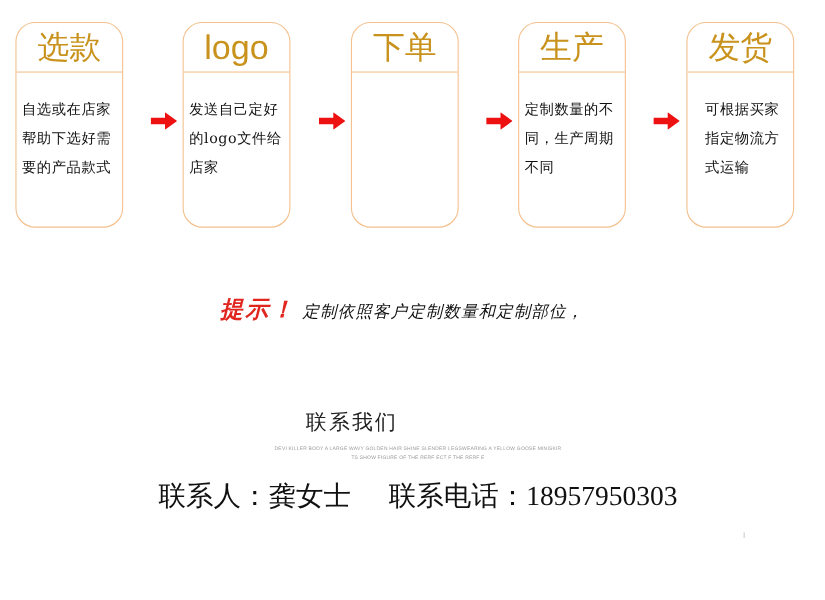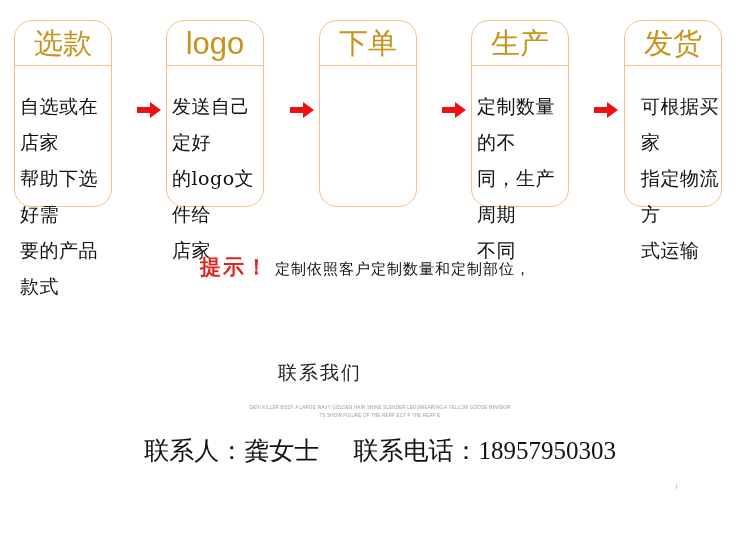--- a/index.html
+++ b/index.html
@@ -3,27 +3,27 @@
 <meta charset="utf-8">
 <style>
   html, body { margin:0; padding:0; }
   body { width:750px; height:545px; background:#ffffff; position:relative; overflow:hidden;
          font-family:"DejaVu Sans", sans-serif; }
   .step { position:absolute; top:20px; width:98px; height:187px; border:1px solid #f4c08e;
           border-radius:18px; box-sizing:border-box; background:#fff; }
   .step .hdr { height:44px; border-bottom:1px solid #f4c08e; display:flex; align-items:center;
                justify-content:center; font-size:29px; color:#c8921c; line-height:1; }
   .step .hdr.latin { font-family:"Liberation Sans", sans-serif; font-size:31px; }
-  .step .body { padding:22px 0 0 5px; font-size:19px; line-height:36px; color:#111;
+  .step .body { padding:22px 0 0 5px; font-size:13px; line-height:26px; color:#111;
                 font-family:"DejaVu Serif", serif; letter-spacing:0.5px; white-space:pre-line; }
   .arrow { position:absolute; top:102px; width:24px; height:16px; }
-  .notice { position:absolute; left:200px; top:253px; color:#111; font-size:15px; }
+  .notice { position:absolute; left:200px; top:267px; color:#111; font-size:15px;font-style:italic; }
   .notice .line { height:36px; display:flex; align-items:baseline; white-space:nowrap; letter-spacing:1px; }
   .notice .tip { color:#e0261f; font-size:21px; font-weight:bold; margin-right:6px; letter-spacing:2px; }
-  .contact-title { position:absolute; left:0; width:640px; top:360px; text-align:center;
+  .contact-title { position:absolute; left:0; width:640px; top:371px; text-align:center;
                    font-size:19px; color:#222; letter-spacing:2px; }
   .contact-sub { position:absolute; left:240px; width:280px; top:404px; text-align:center;
                  font-size:4.5px; color:#999; line-height:8px; letter-spacing:0.2px;
                  font-family:"Liberation Sans", sans-serif; }
   .contact-line { position:absolute; left:0; width:760px; top:434px; text-align:center;
                   font-family:"Liberation Serif", "DejaVu Serif", serif; font-size:25px; color:#111; }
   .contact-line span { margin:0 14px; }
   .tick { position:absolute; left:676px; top:484px; width:1px; height:5px; background:#ccc; }
 </style>
 </head>

